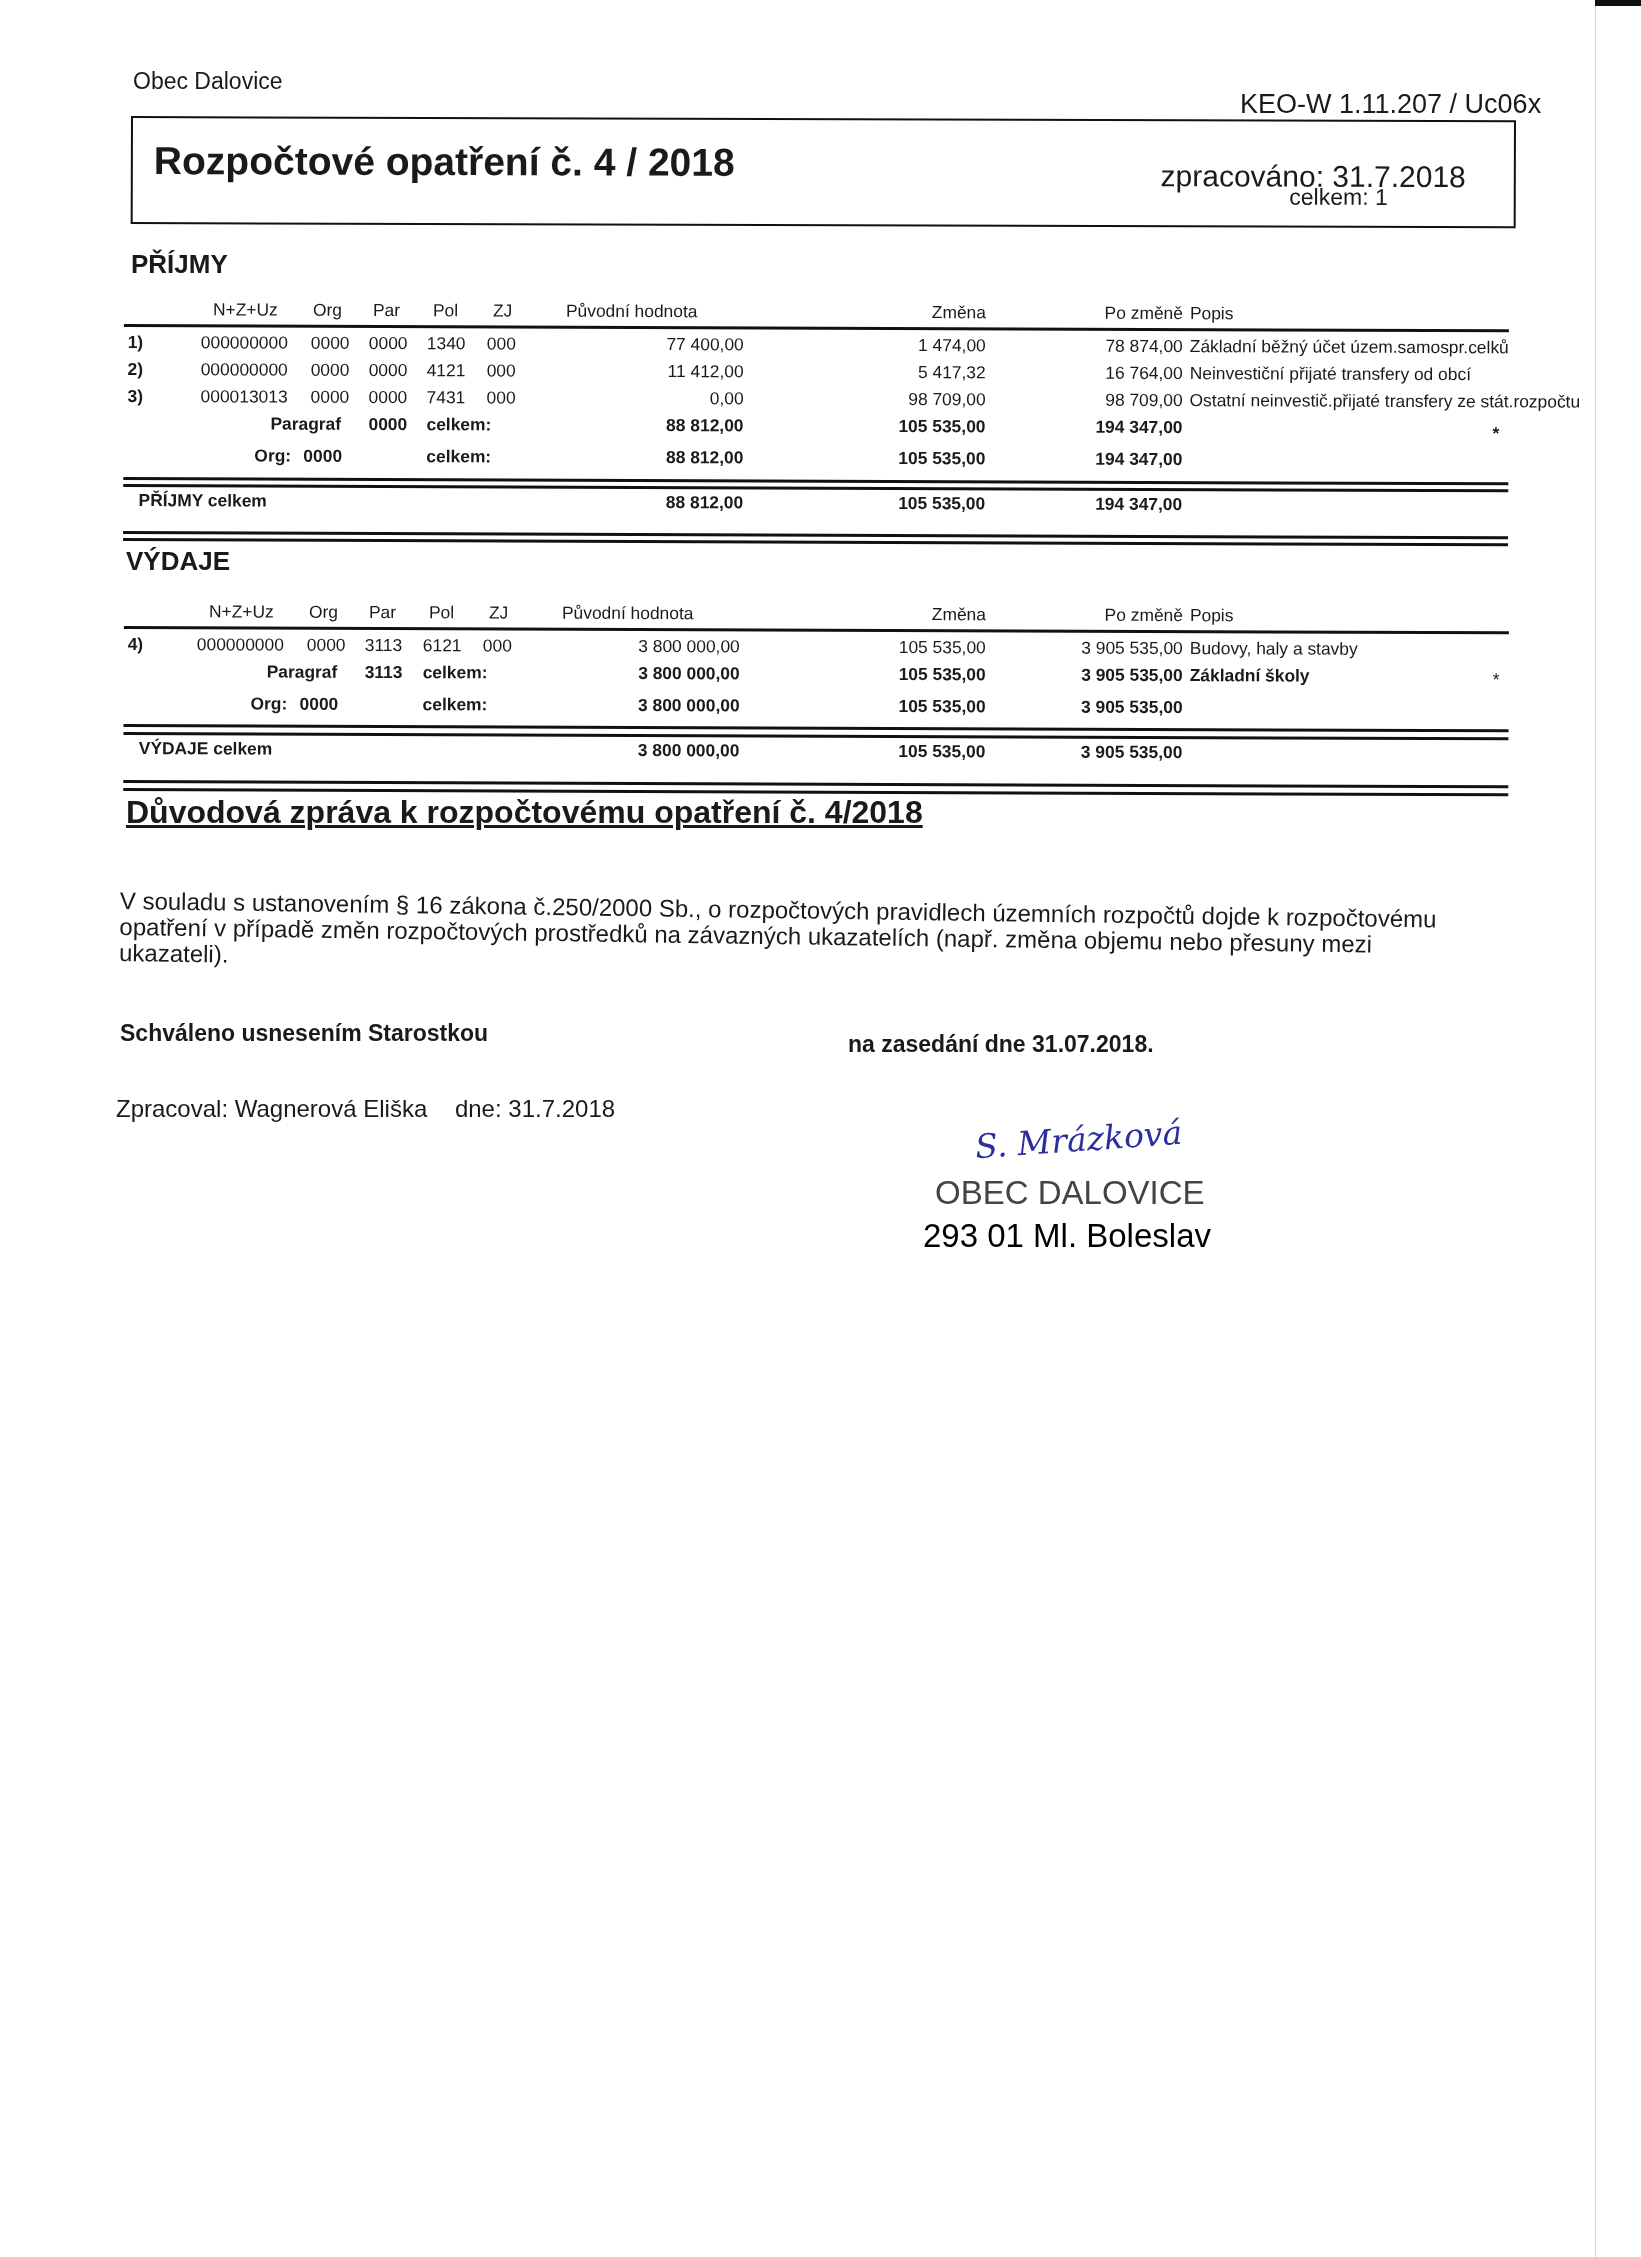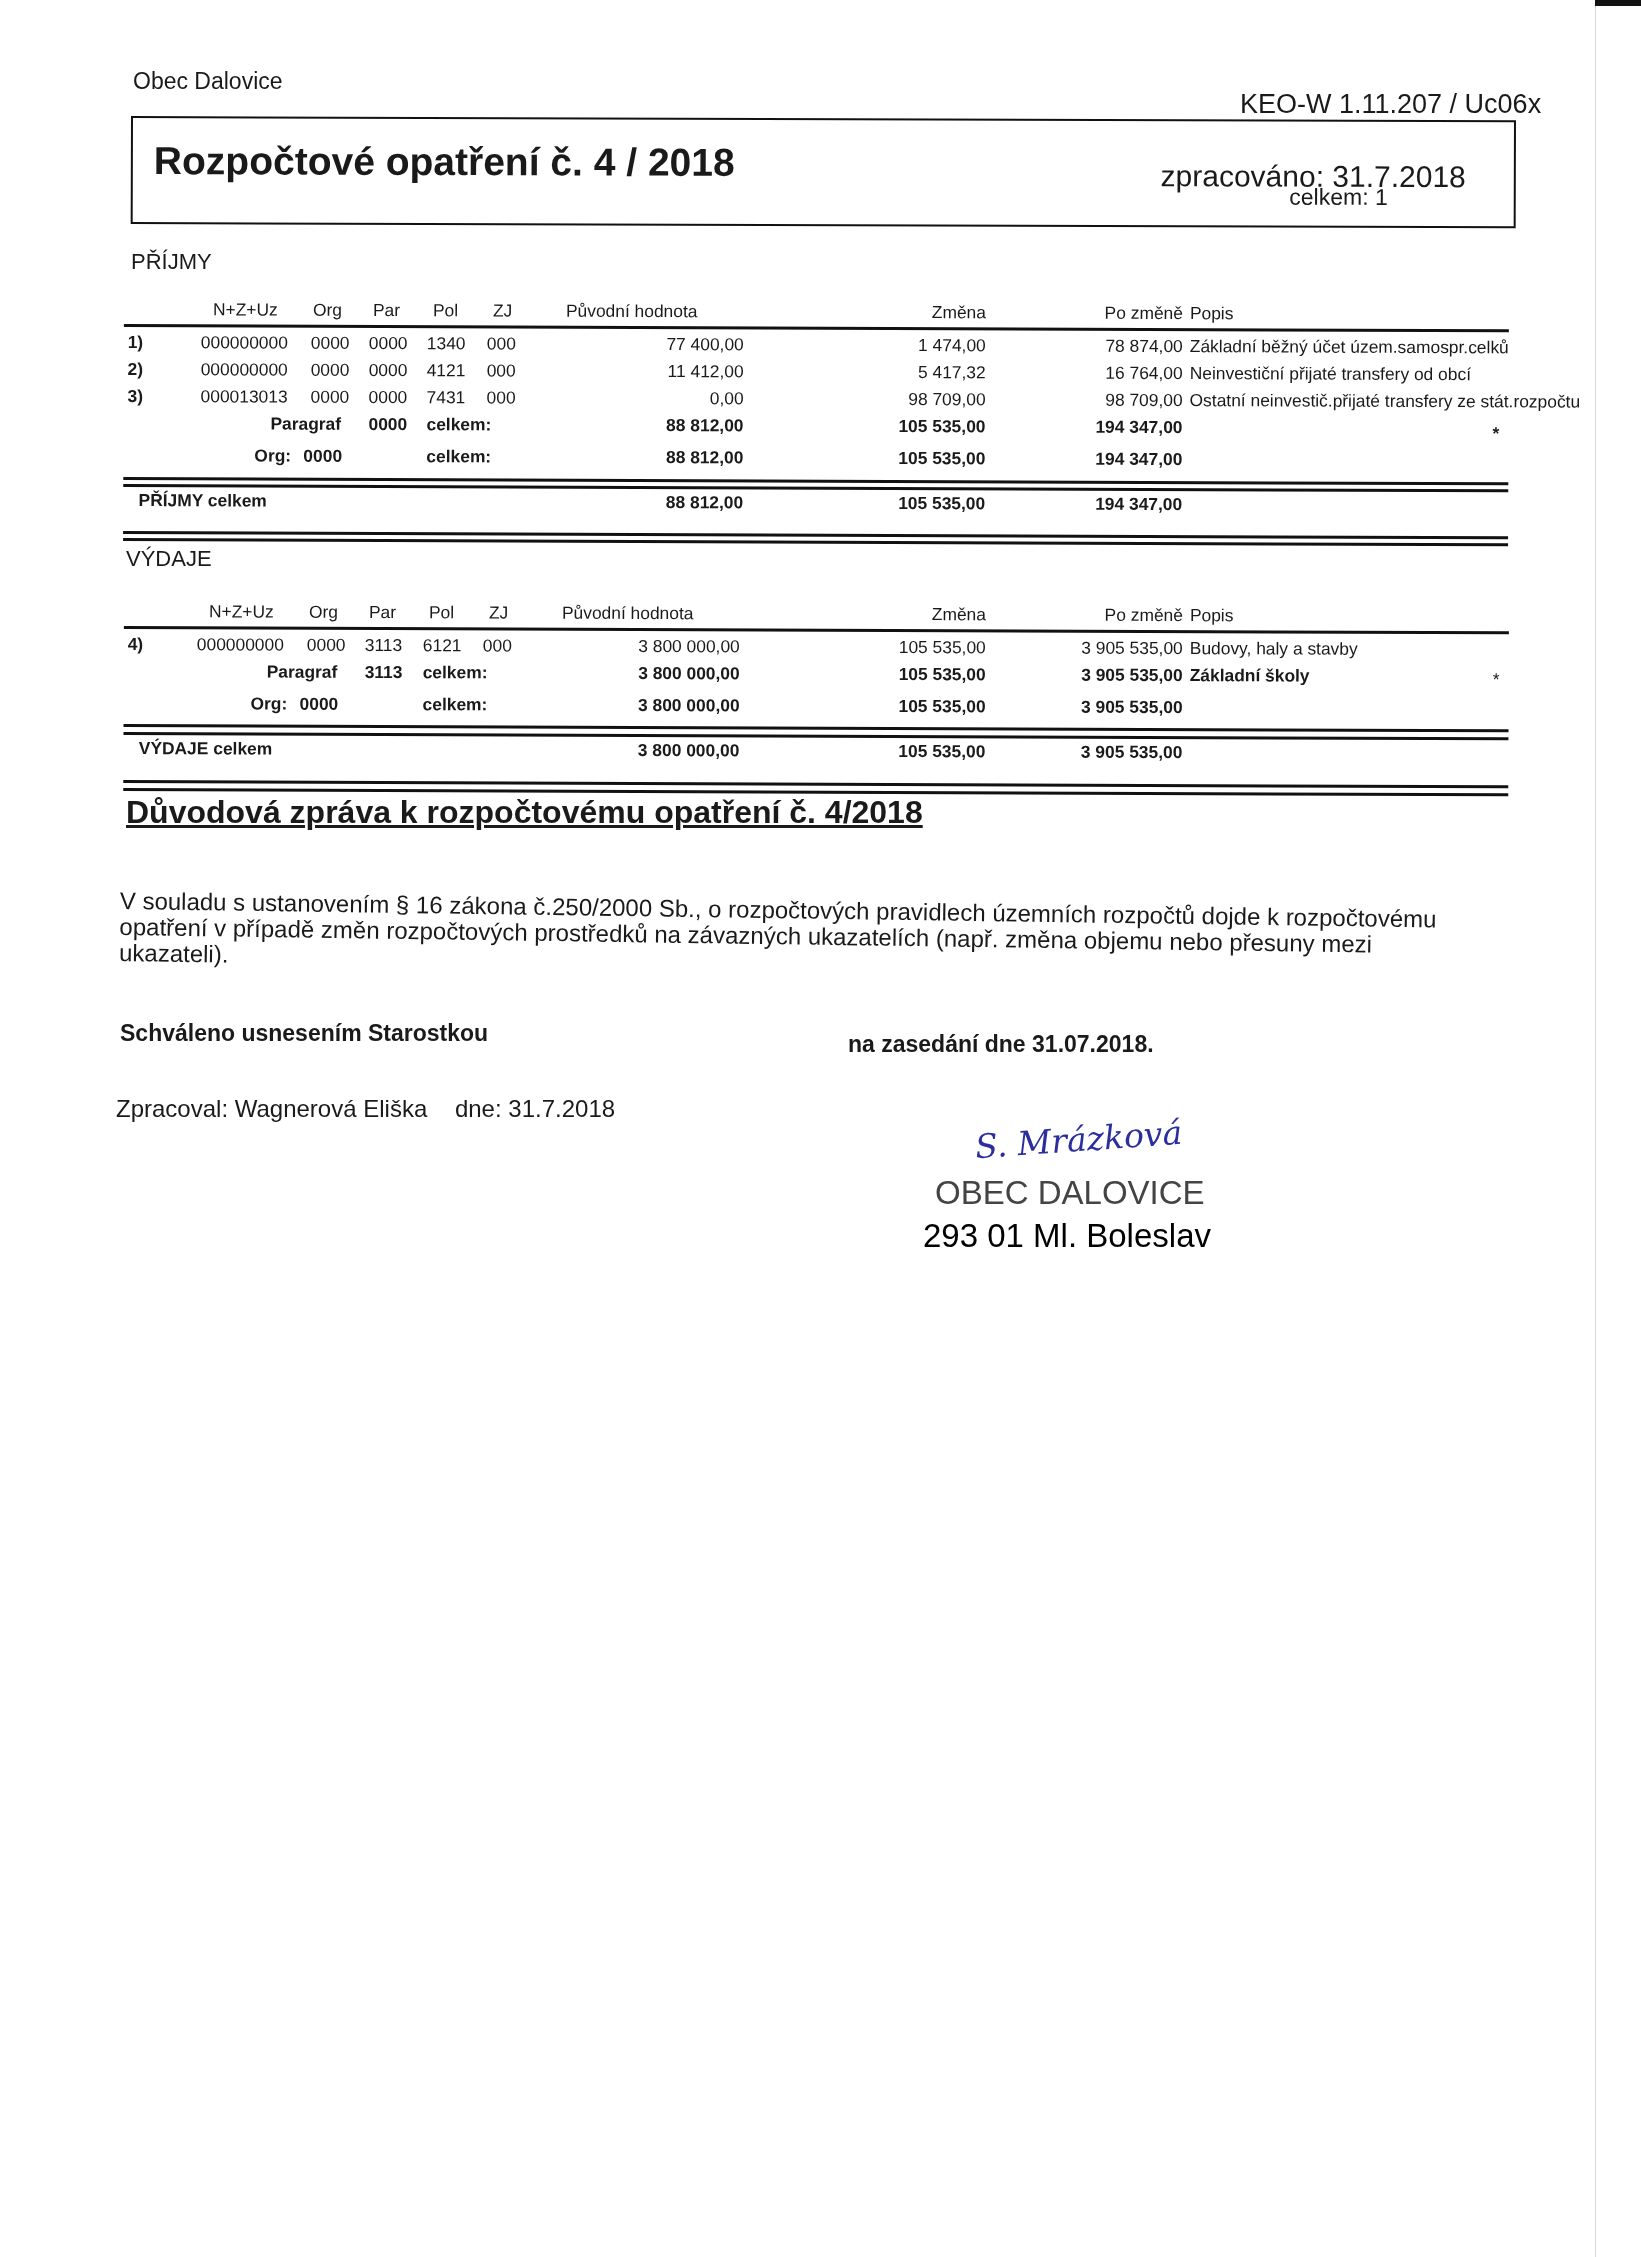--- a/index.html
+++ b/index.html
@@ -8,21 +8,21 @@
   .scanedge { position:absolute; left:1595px; top:0; width:1px; height:2257px; background:#d9d6cc; }
   .scantop { position:absolute; left:1595px; top:0; width:46px; height:5.8px; background:#111; }
   .abs { position:absolute; white-space:nowrap; }
   .hdr-org { left:133px; top:68px; font-size:23px; }
   .hdr-ver { left:1240px; top:89px; font-size:27px; }
   .titlebox { position:absolute; left:131px; top:116px; width:1381px; height:104px;
               border:2.9px solid #111; transform:rotate(0.18deg); transform-origin:left top; }
   .title { left:21px; top:21px; font-size:39px; font-weight:bold; }
   .proc { right:48px; top:38px; font-size:30px; }
   .page { right:126px; top:62px; font-size:23px; }
-  .sec { font-size:22px; font-weight:normal; }
+  .sec { font-size:26px; font-weight:bold; }
   .tbl { position:absolute; left:124px; width:1385px; transform-origin:left top; }
   .row { position:relative; height:27px; font-size:17.4px; }
   .c { position:absolute; white-space:nowrap; top:3.9px; }
   .b { font-weight:bold; }
   .r { text-align:right; }
   .line { position:absolute; left:0; height:2.9px; background:#111; }
   .dbl { position:absolute; left:0; height:2.9px; background:#111; }
   .hd { font-size:17.4px; }
   .reason-title { left:126px; top:794px; font-size:32px; font-weight:bold;text-decoration:underline; }
   .para { left:120px; top:888px; width:1352px; font-size:24px; line-height:26px; white-space:normal; transform:rotate(0.8deg); transform-origin:left top; }

